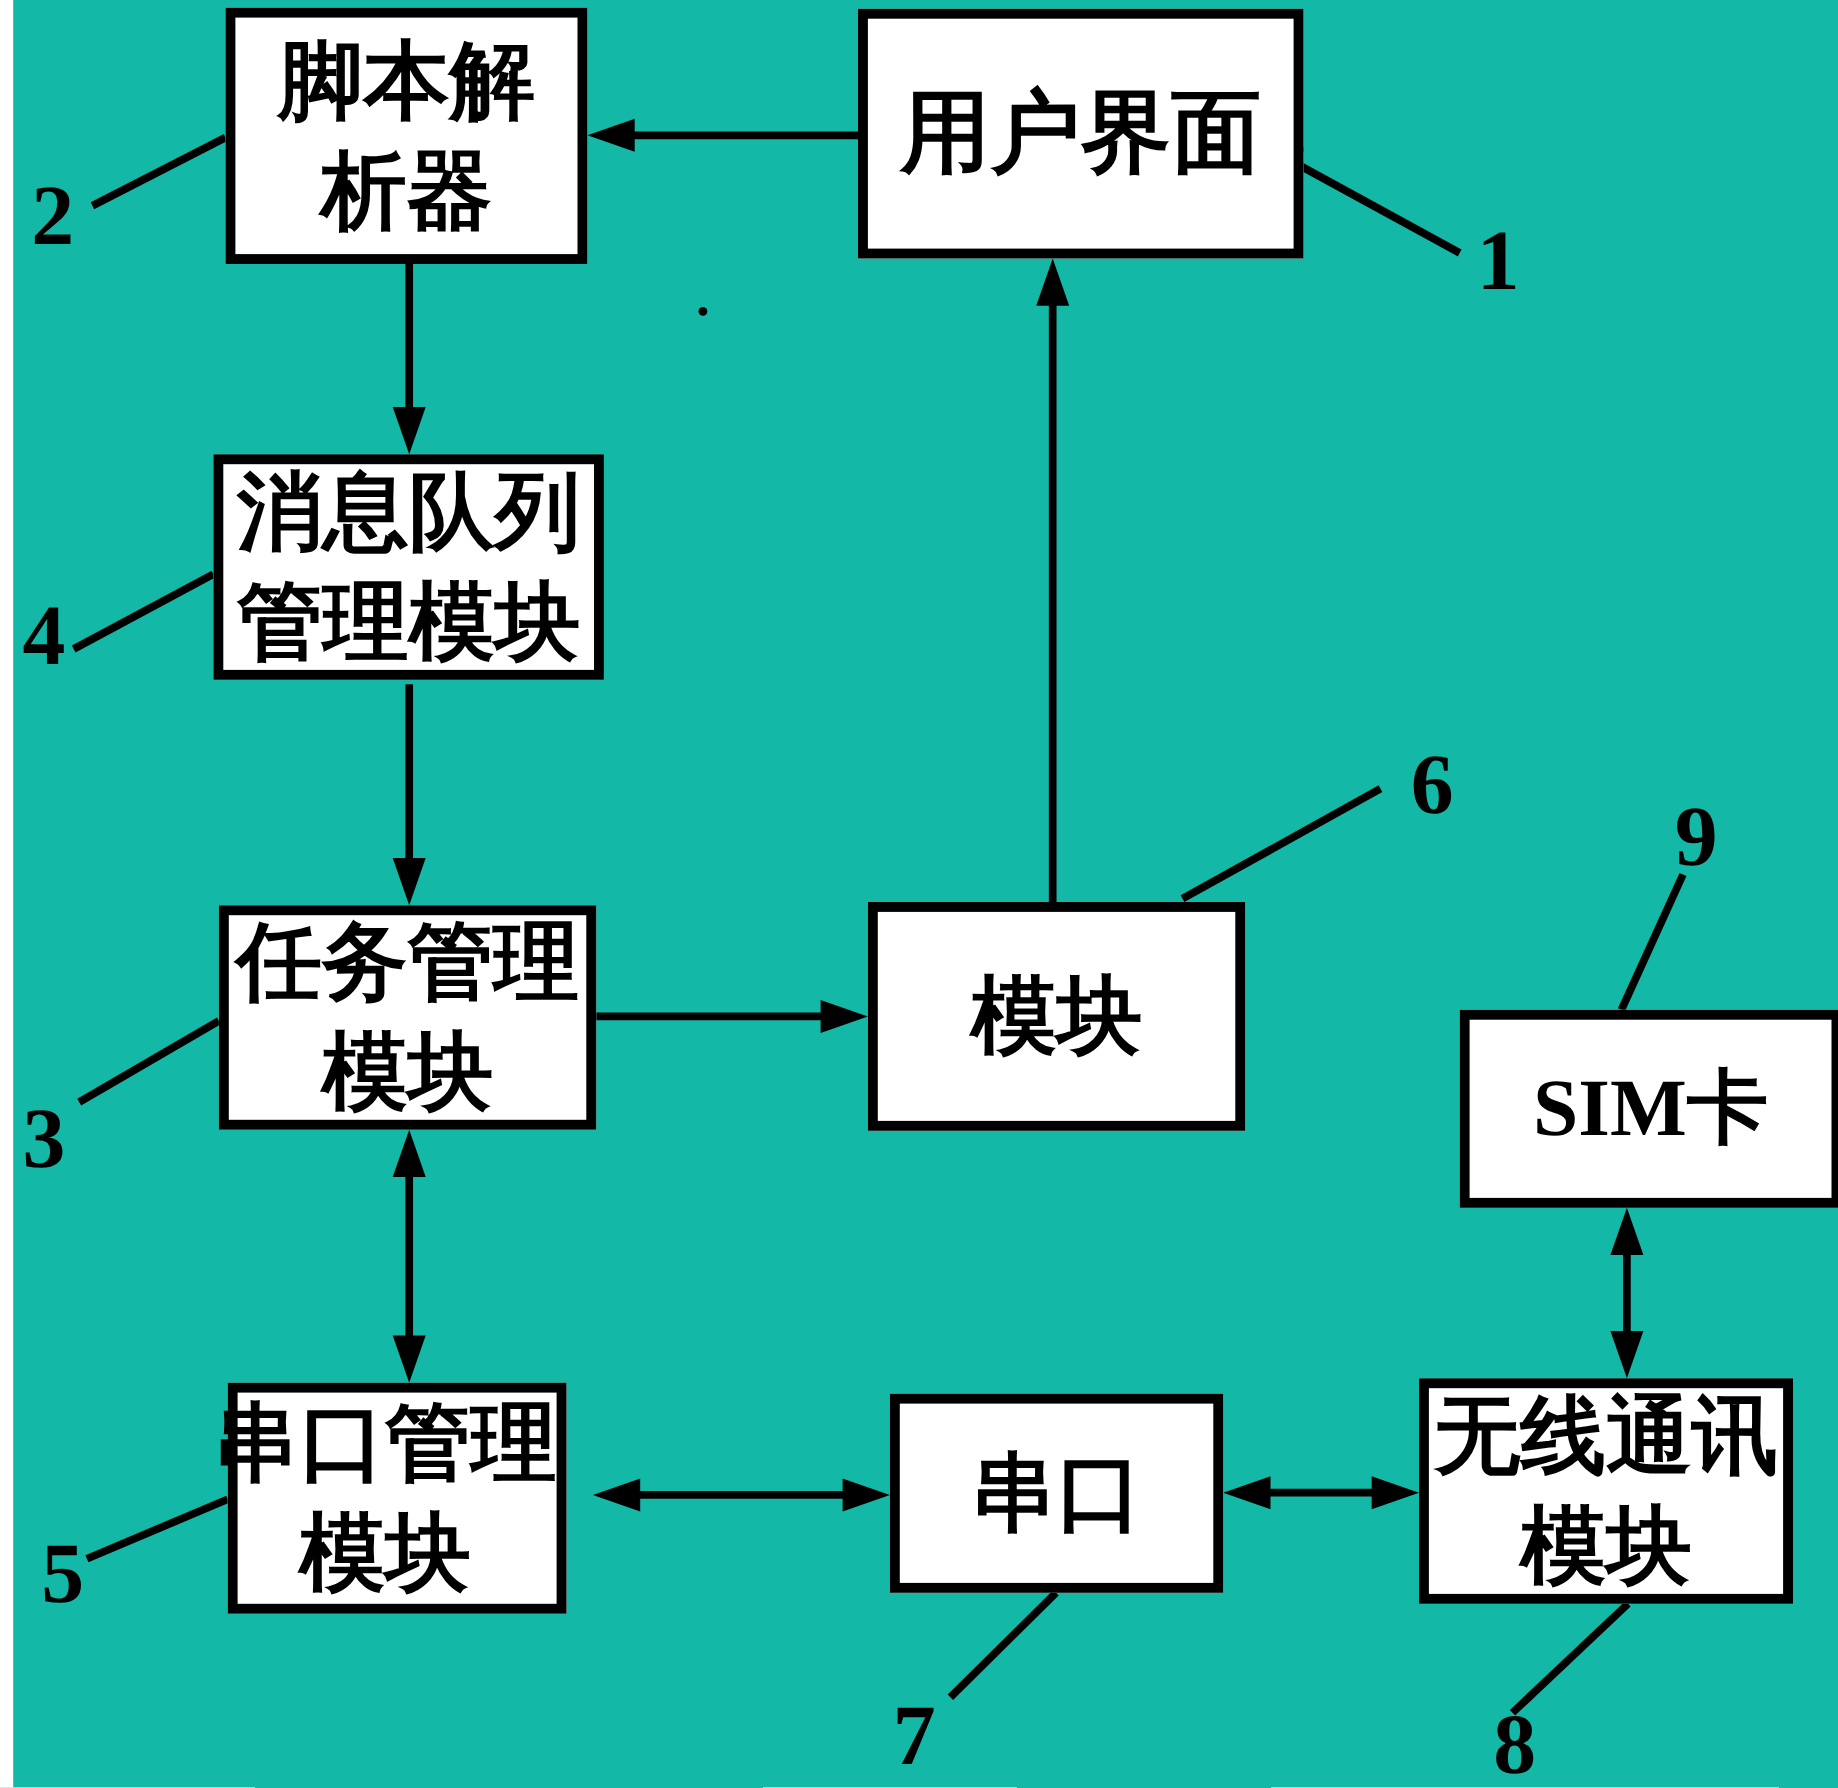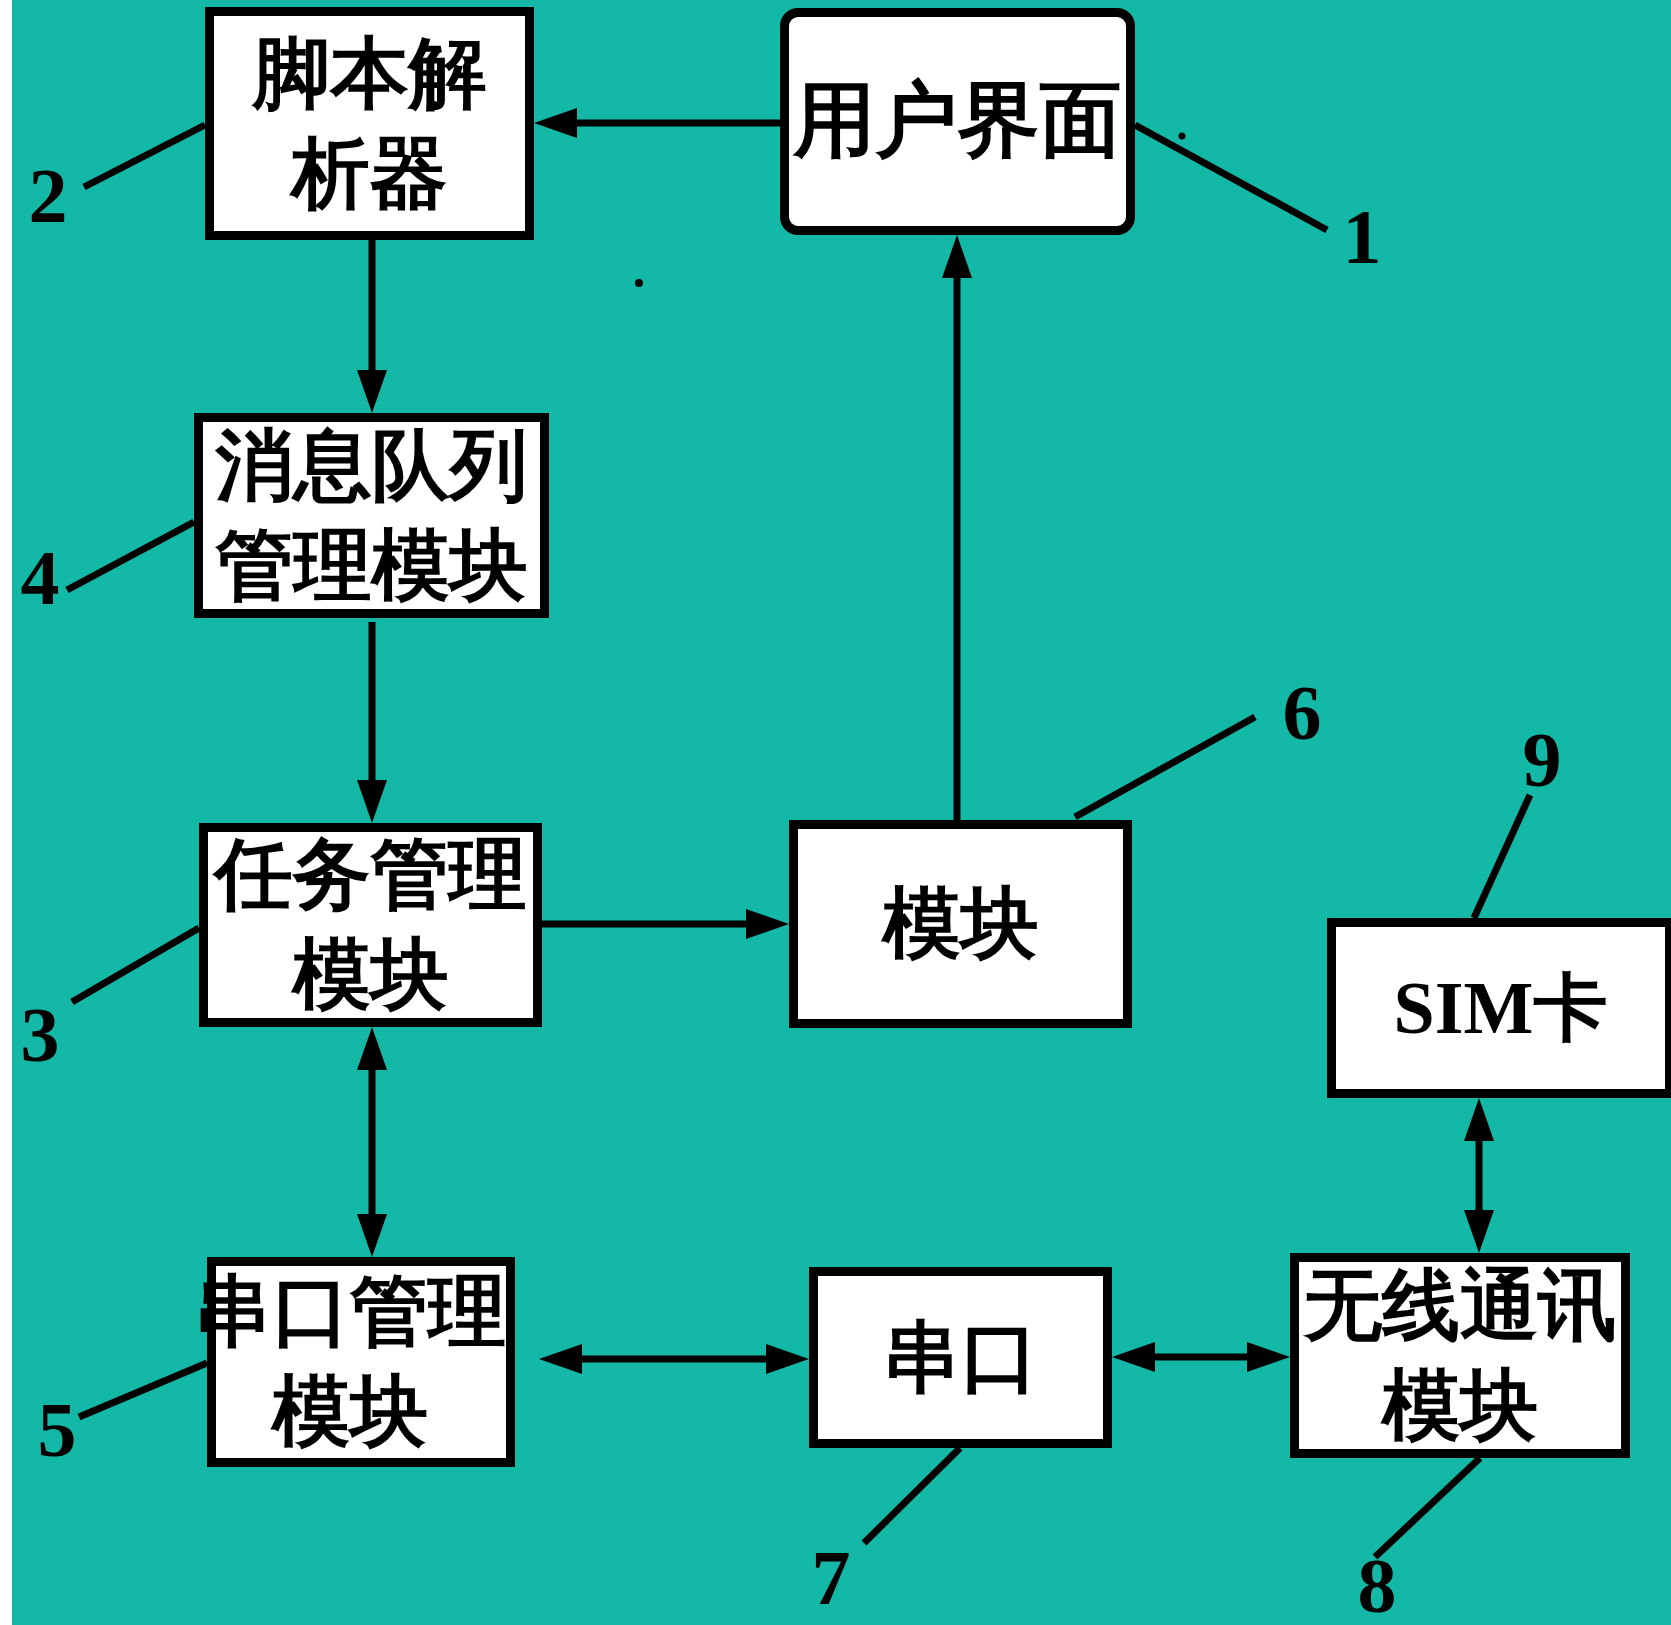--- a/index.html
+++ b/index.html
@@ -131,21 +131,21 @@
     </g>
   </svg>
 
   <div class="box fs-std" style="left:193px;top:7px;width:329px;height:233px;">
     <div class="box-label">
       <span>脚本解</span>
       <span>析器</span>
     </div>
   </div>
 
-  <div class="box fs-ui" style="left:768px;top:8px;width:355px;height:227px;border-radius:18px;">
+  <div class="box fs-ui" style="left:768px;top:8px;width:405px;height:227px;">
     <div class="box-label">
       <span>用户界面</span>
       <span></span>
     </div>
   </div>
 
   <div class="box fs-std" style="left:182px;top:413px;width:355px;height:205px;">
     <div class="box-label">
       <span>消息队列</span>
       <span>管理模块</span>

